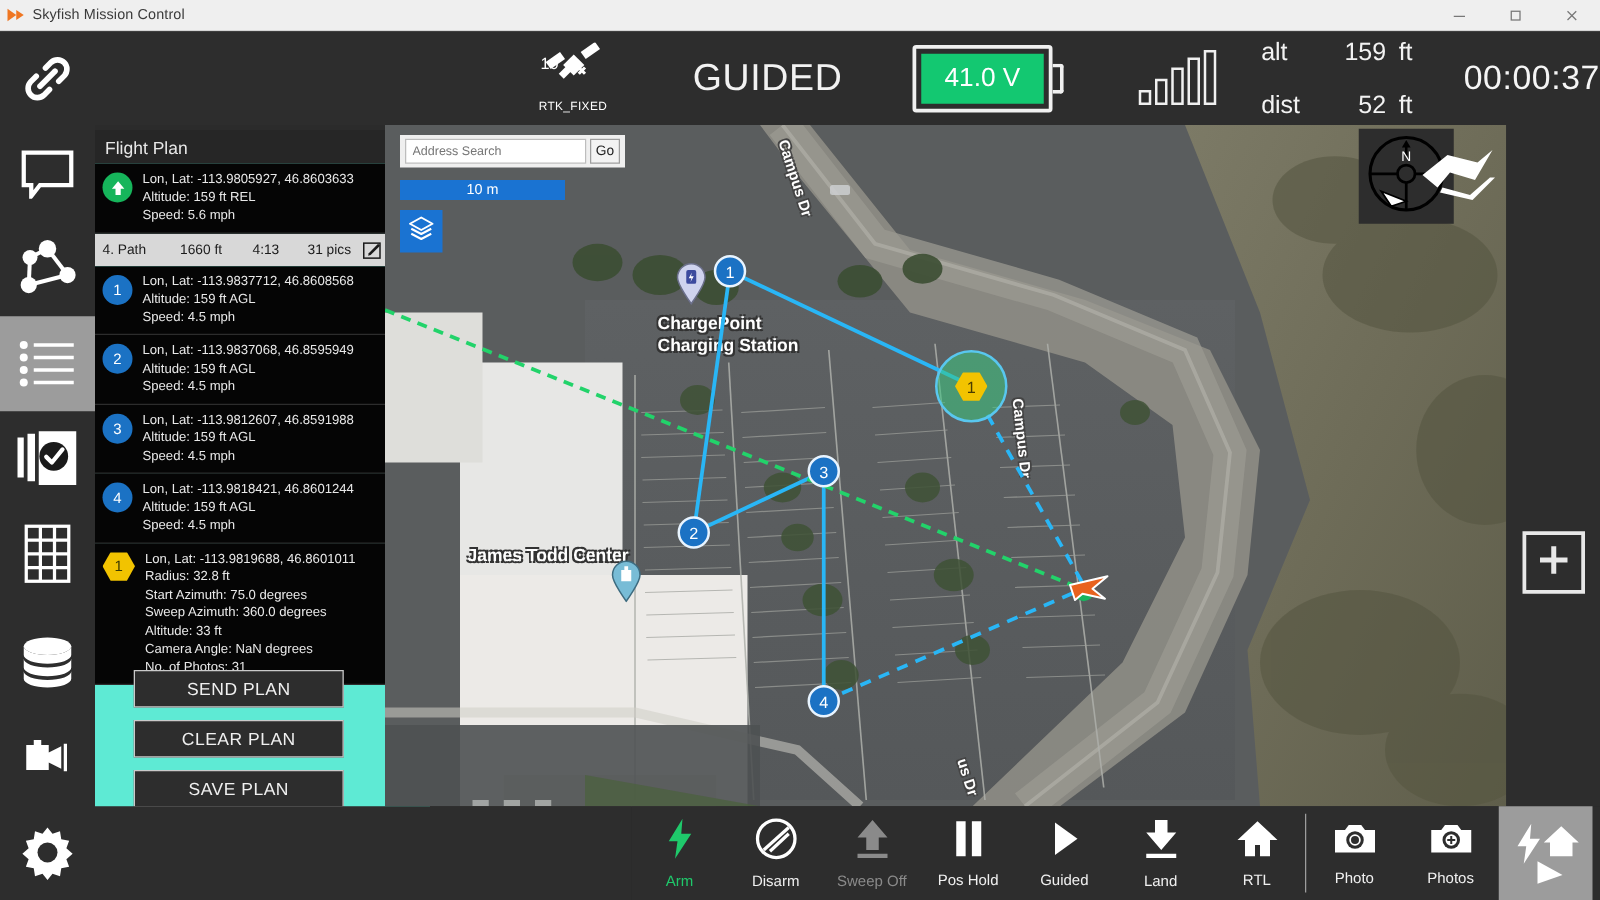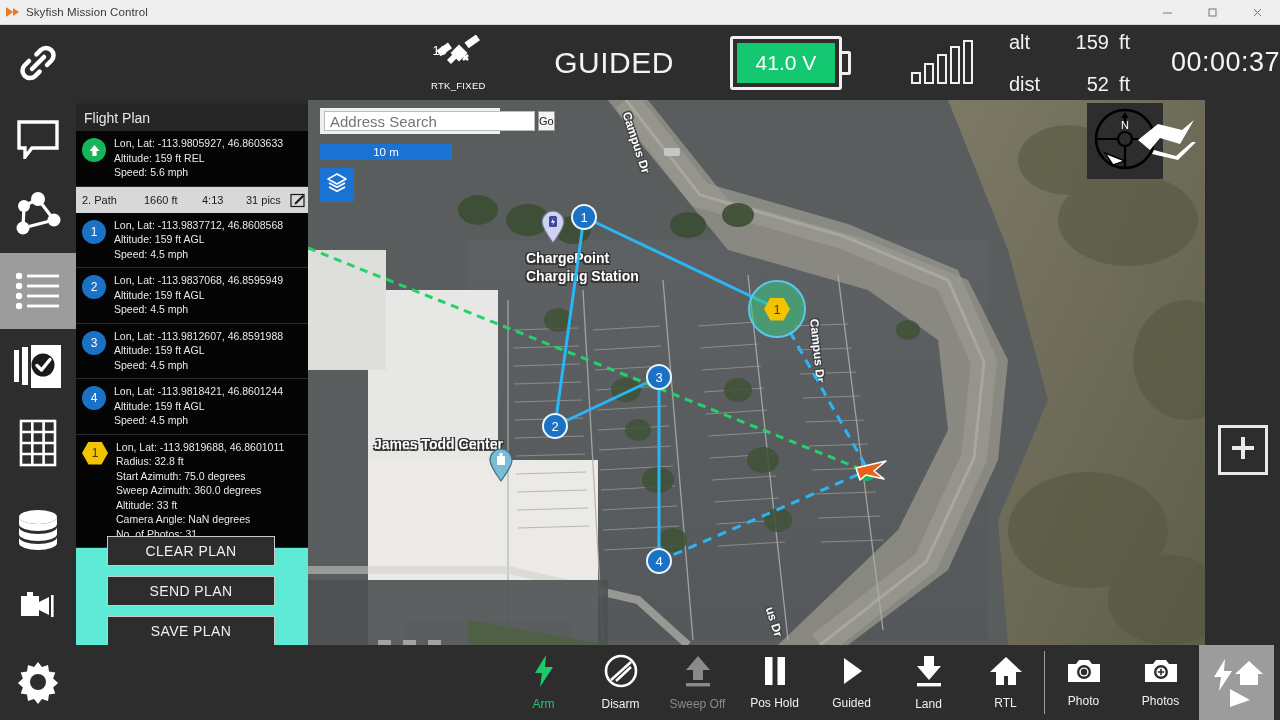--- a/index.html
+++ b/index.html
@@ -88,21 +88,21 @@
     justify-content: center; margin-bottom: 10px; font-family: "Liberation Sans", sans-serif; }
 
   
   .map { position: absolute; left: 308px; top: 100px; width: 897px; height: 545px; overflow: hidden;
     background: #6b6b5f; }
   .map-bg { position: absolute; inset: 0; }
 
   .search-box { position: absolute; left: 12px; top: 8px; width: 180px; height: 26px; background: #efefef;
     display: flex; align-items: center; padding: 0 4px; z-index: 20; }
   .search-inp { flex: 1; height: 20px; border: 1px solid #bdbdbd; background: #fff; color: #9a9a9a;
-    font-size: 15px; padding: 0 5px; font-family: "Liberation Sans", sans-serif; outline: none; }
+    font-size: 10px; padding: 0 5px; font-family: "Liberation Sans", sans-serif; outline: none; }
   .go-btn { width: 24px; height: 20px; margin-left: 3px; border: 1px solid #9e9e9e; background: #f3f3f3;
     color: #222; font-size: 11px; display: flex; align-items: center; justify-content: center; }
   .scale-bar { position: absolute; left: 12px; top: 44px; width: 132px; height: 16px; background: #1a73d2;
     color: #fff; font-size: 11.5px; display: flex; align-items: center; justify-content: center; z-index: 20; }
   .layers-btn { position: absolute; left: 12px; top: 68px; width: 34px; height: 34px; background: #1a73d2;
     display: flex; align-items: center; justify-content: center; z-index: 20; }
 
   .compass { position: absolute; right: 42px; top: 3px; width: 76px; height: 76px; background: #2d2d2d;
     display: flex; align-items: center; justify-content: center; z-index: 25; }
   .layers-right { position: absolute; right: 0px; top: 3px; width: 76px; height: 76px;
@@ -355,21 +355,21 @@
           </svg>
       </div>
       <div class="wp-info">
         <div>Lon, Lat: -113.9805927, 46.8603633</div>
         <div>Altitude: 159 ft REL</div>
         <div>Speed: 5.6 mph</div>
       </div>
     </div>
 
     <div class="path-row">
-      <div class="c" style="width:62px">2. Path</div>
+      <div class="c" style="width:62px">4. Path</div>
       <div class="c" style="width:58px">1660 ft</div>
       <div class="c" style="width:44px">4:13</div>
       <div class="c">31 pics</div>
       <div class="ic">
         <span>
           <svg width="16" height="16" viewBox="0 0 16 16">
             <rect x="1" y="2.5" width="13" height="12" fill="none" stroke="#1a1a1a" stroke-width="1.2"></rect>
             <path d="M5 10.5 L12.5 3 L14 4.5 L6.5 12 L4.5 12.5 Z" fill="#1a1a1a"></path>
           </svg>
         </span>
@@ -433,22 +433,22 @@
         <div>Start Azimuth: 75.0 degrees</div>
         <div>Sweep Azimuth: 360.0 degrees</div>
         <div>Altitude: 33 ft</div>
         <div>Camera Angle: NaN degrees</div>
         <div>No. of Photos: 31</div>
       </div>
       <div class="wp-x">×</div>
     </div>
 
     <div class="fp-buttons">
+      <div class="plan-btn">SEND PLAN</div>
       <div class="plan-btn">CLEAR PLAN</div>
-      <div class="plan-btn">SEND PLAN</div>
       <div class="plan-btn">SAVE PLAN</div>
       <div class="plan-btn">LOAD PLAN</div>
     </div>
   </div>
 
   <div class="map">
 
     <svg class="map-bg" width="897" height="545" viewBox="0 0 897 545">
       <defs>
         <linearGradient id="hill" x1="0" y1="0" x2="1" y2="1">

